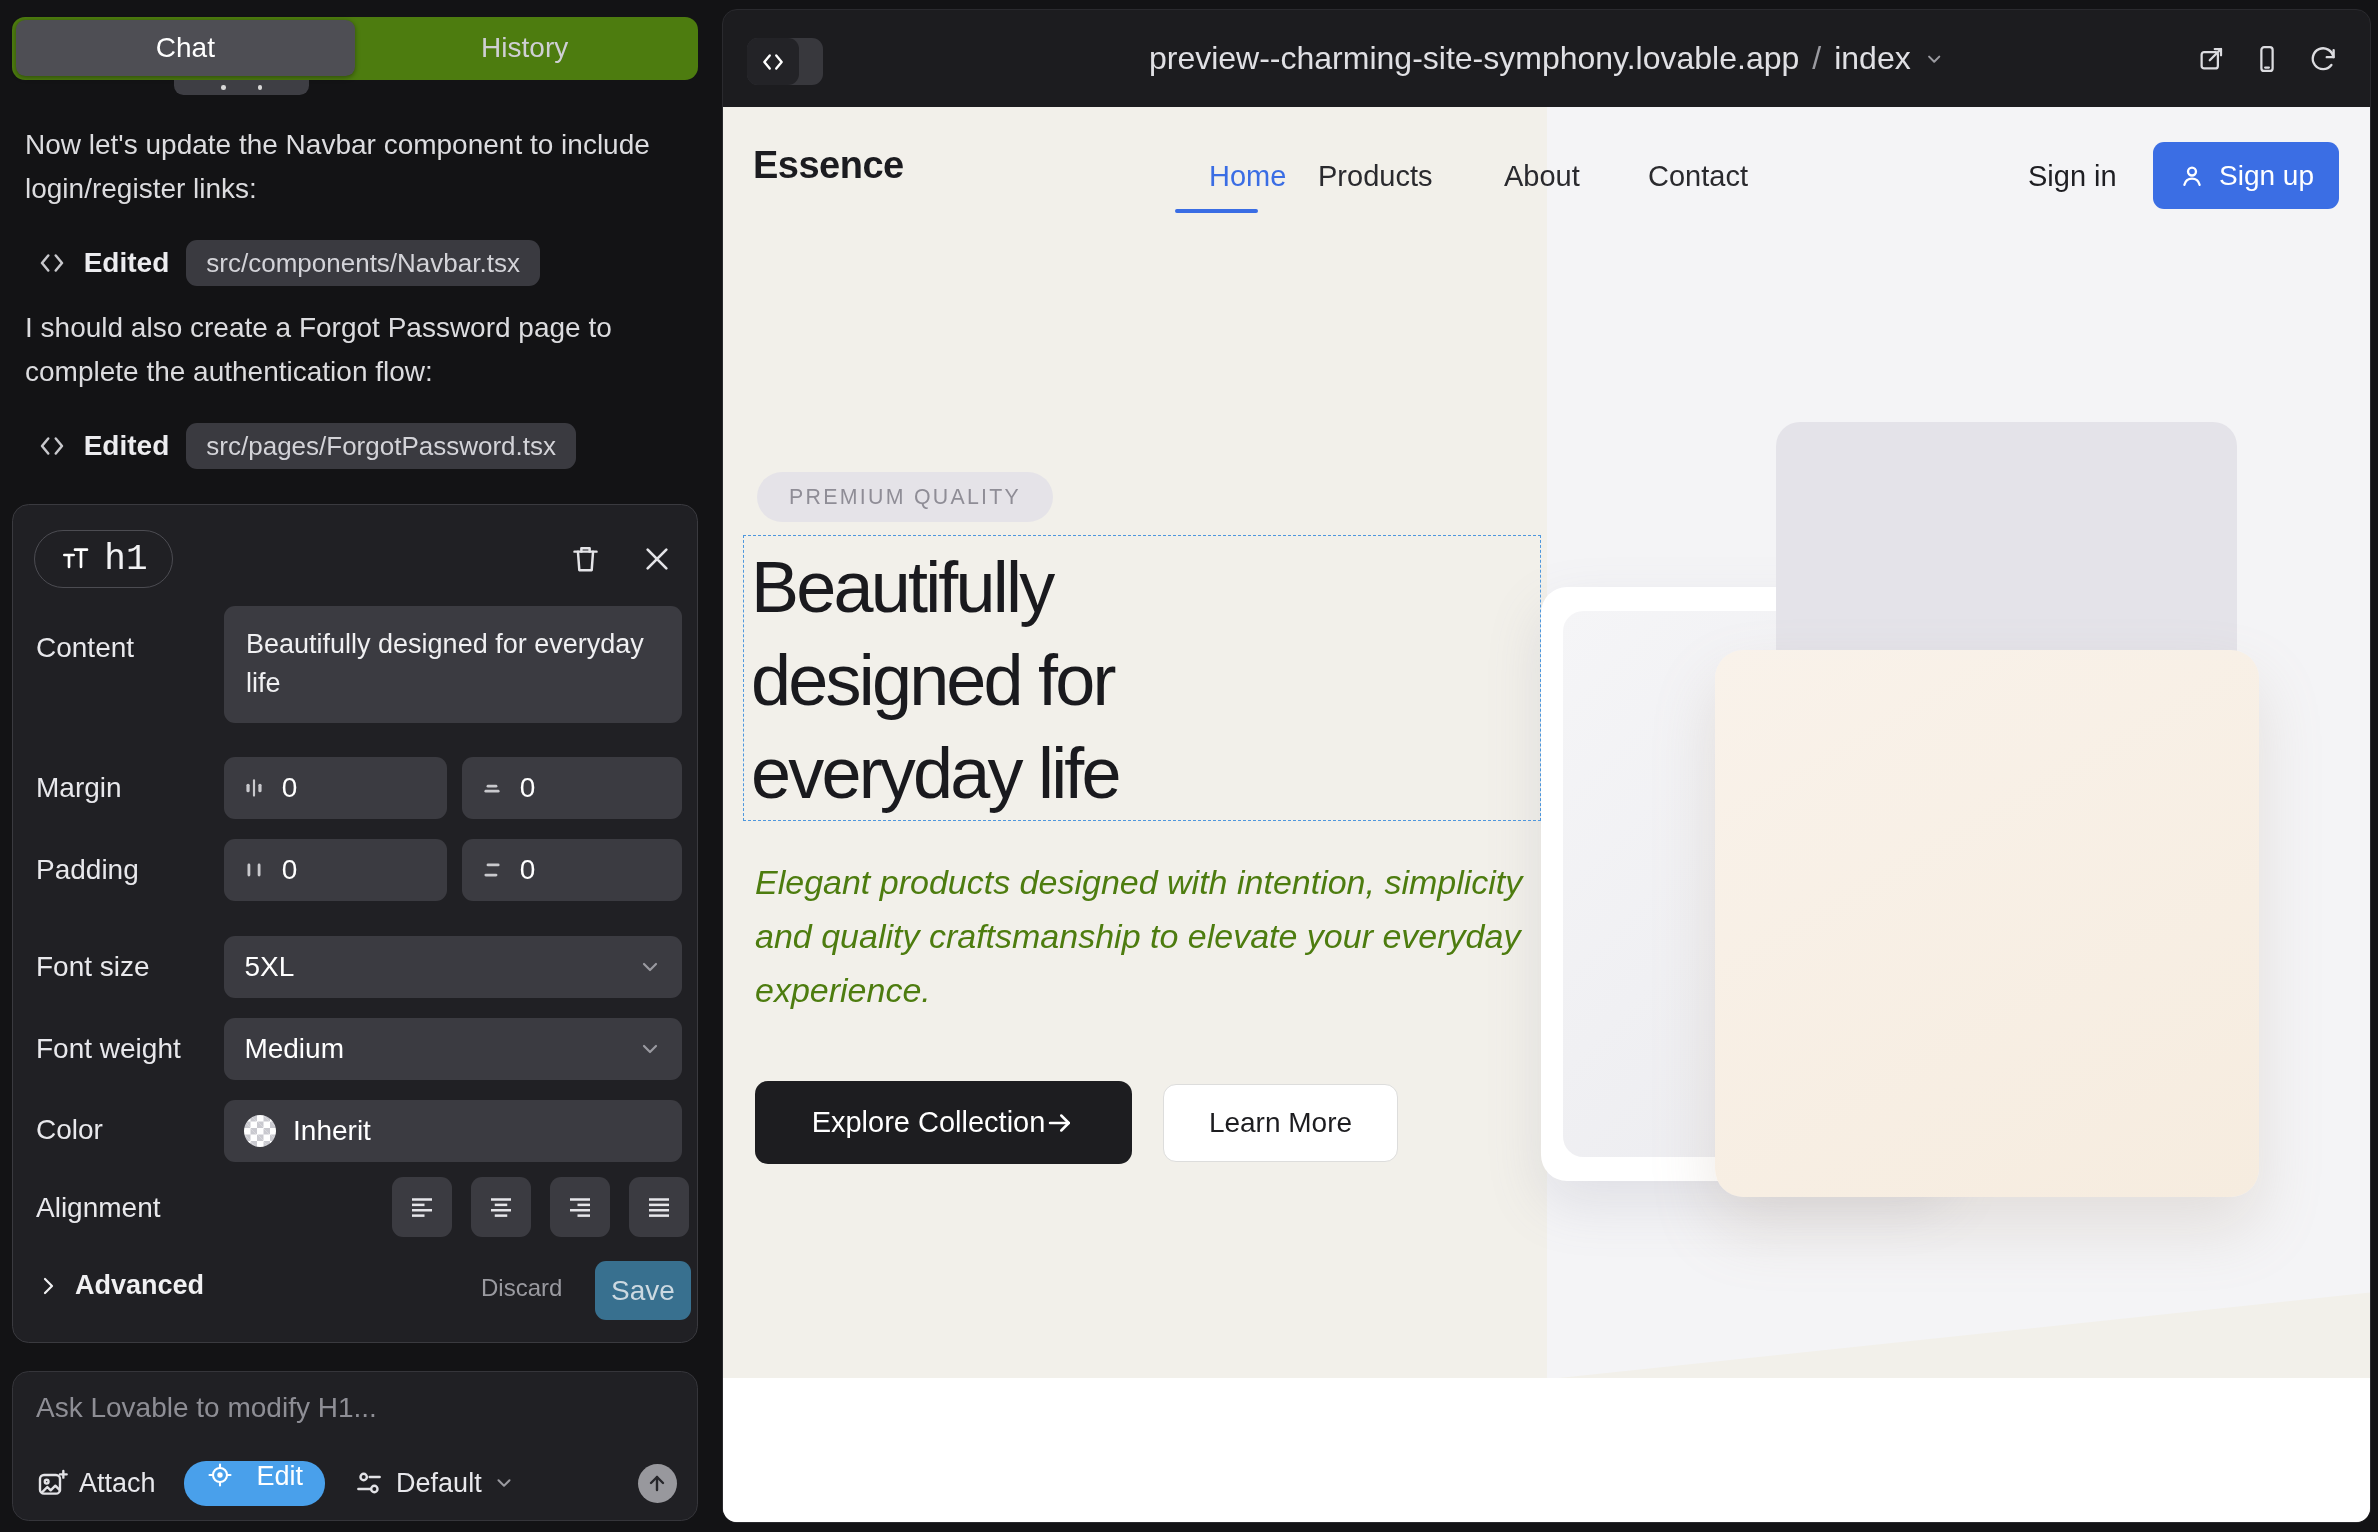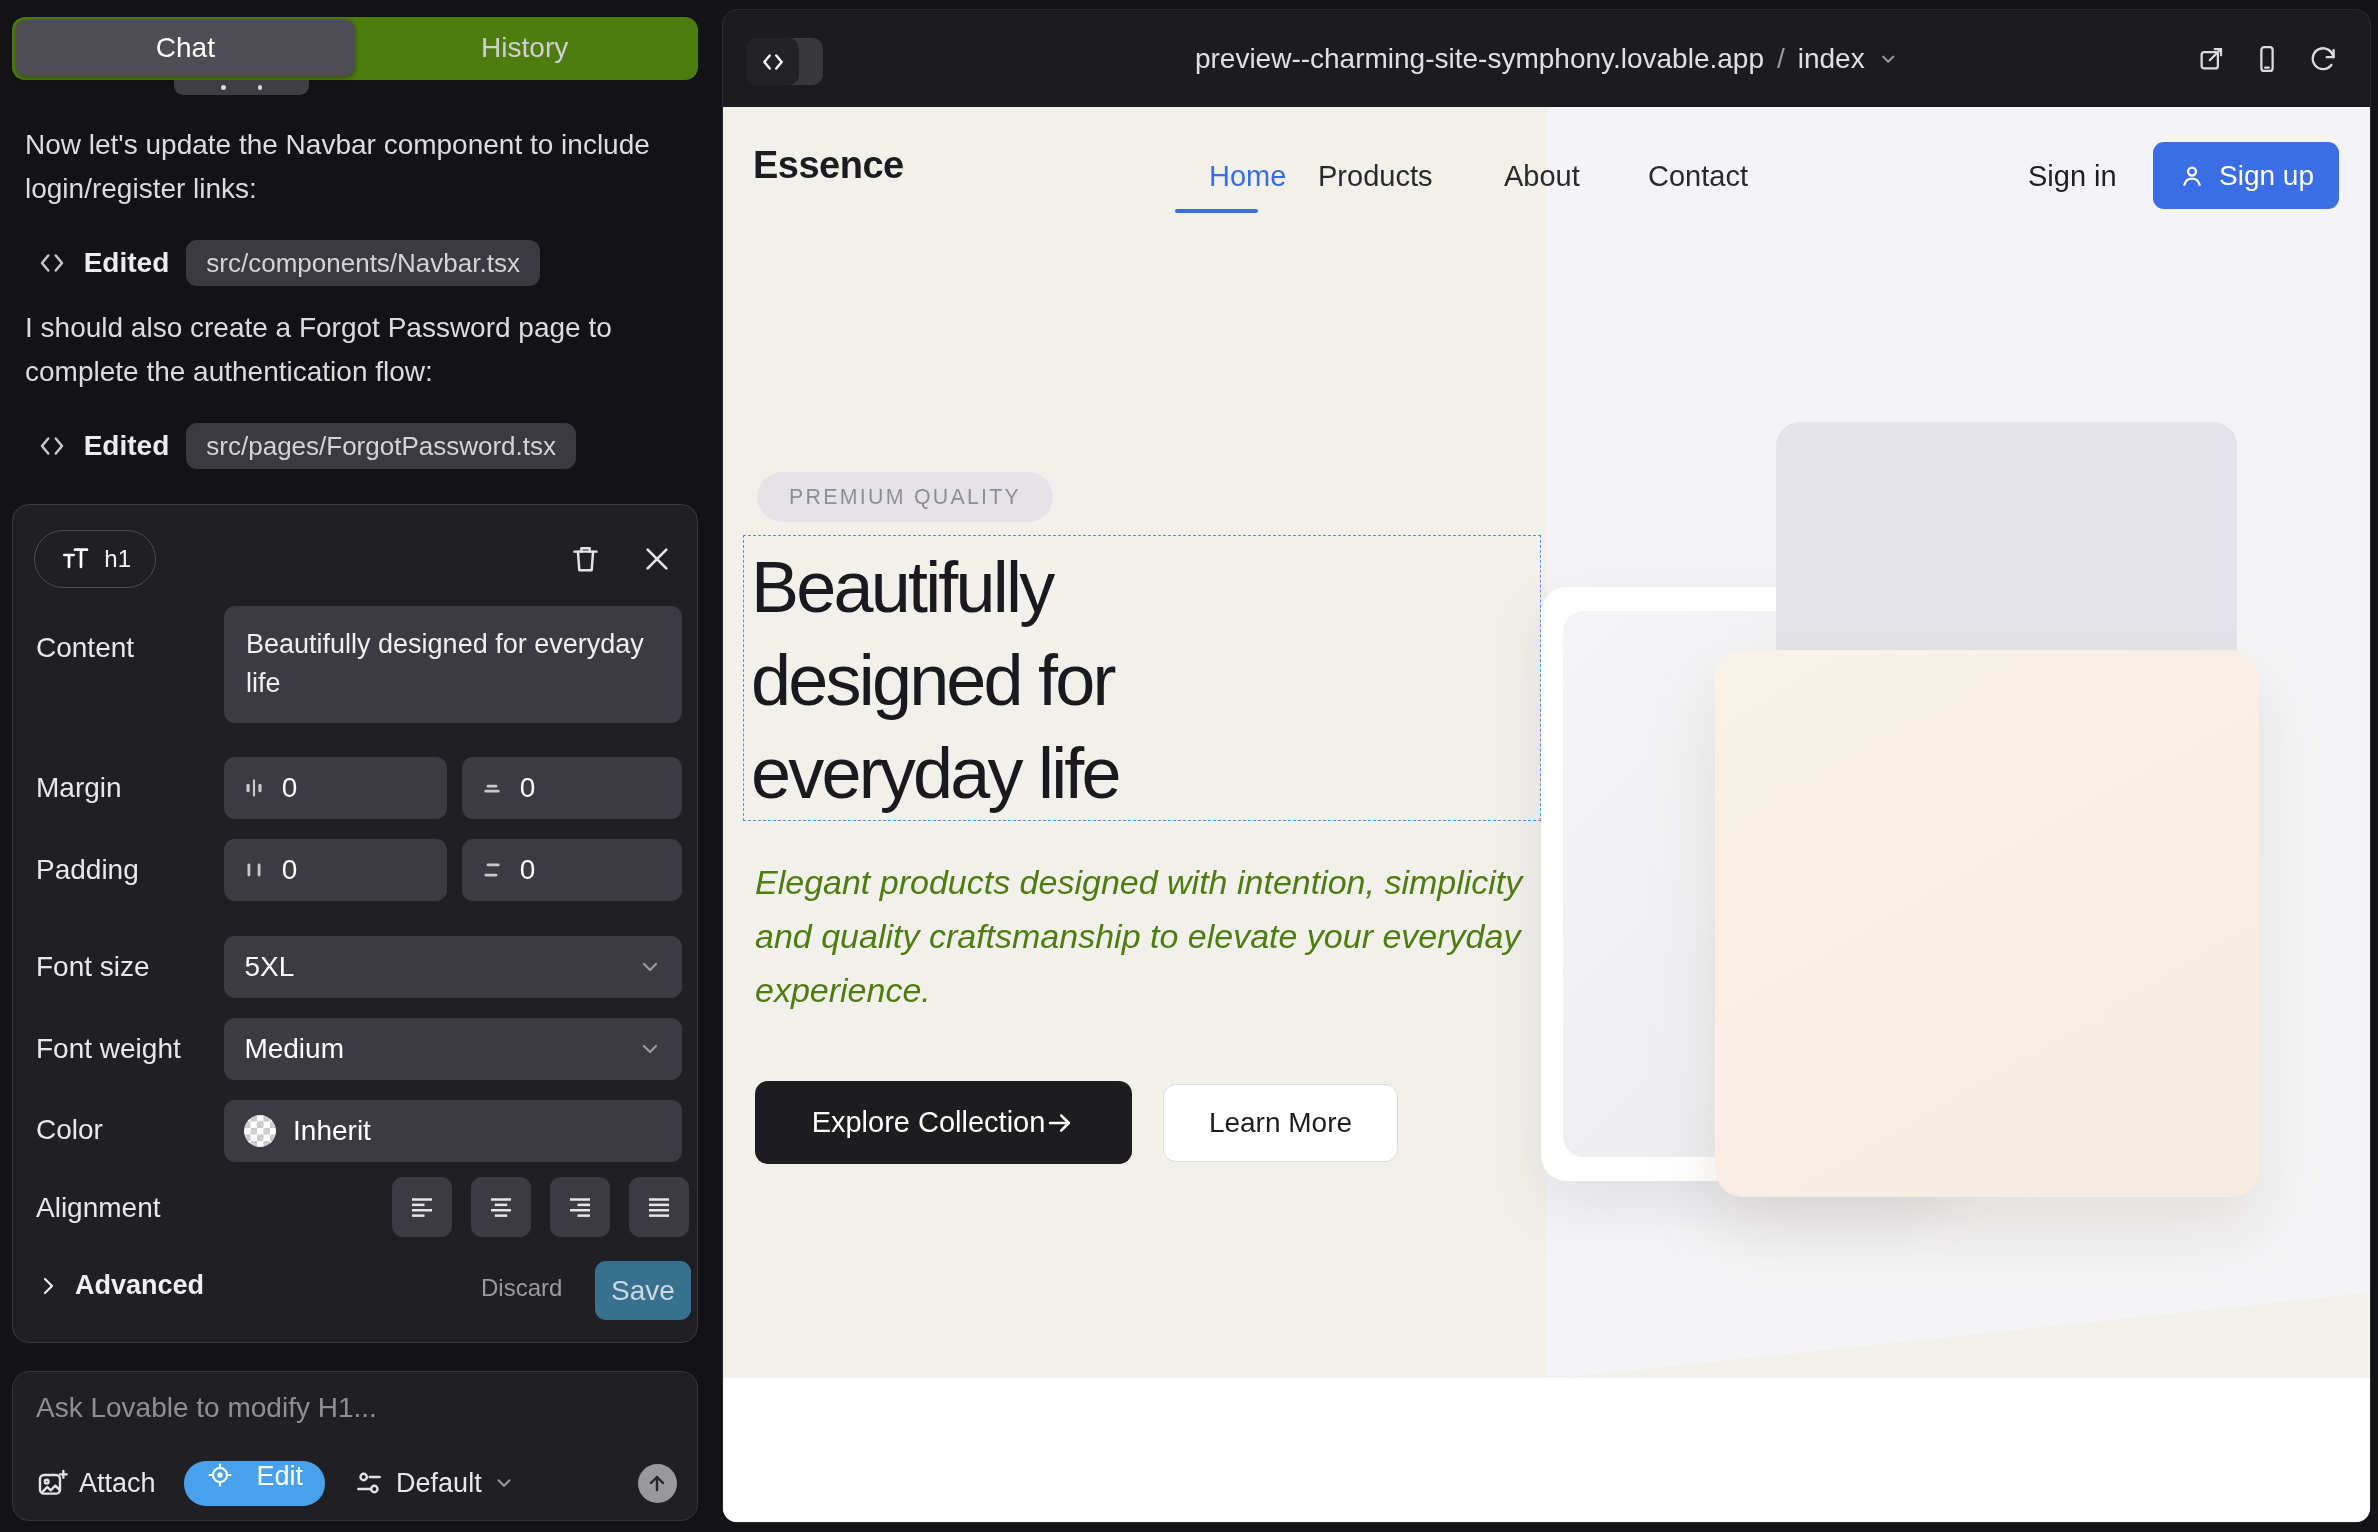--- a/index.html
+++ b/index.html
@@ -25,21 +25,21 @@
   .edited-row { display:flex; align-items:center; gap:16.7px; height:48px; left:37px; }
   .edited-label { font-weight:bold; font-size:28px; color:#ececef; }
   .file-pill { display:flex; align-items:center; padding:0 20.4px; height:46px;
                background:#3a3a40; border-radius:11px; font-size:26px; color:#d3d3d8; }
 
   
   .editor { left:12px; top:504px; width:686px; height:839px; background:#202024;
             border:0.9px solid #3a3a3f; border-radius:16.7px; }
   .tag-pill { left:21.3px; top:25px; height:58px; padding:12px 24px; border:1.4px solid #4c4c52;
               border-radius:29px; display:flex; align-items:center; gap:13px;
-              color:#f2f2f4; font-size:24px; }
+              color:#f2f2f4; font-size:36px;font-family:Liberation Mono, monospace; }
   .icon-btn { width:41px; height:41px; display:flex; align-items:center; justify-content:center;
               color:#e4e4e8; cursor:pointer; }
   .fld-label { left:23px; font-size:28px; color:#e8e8ec; }
   .textarea { left:211px; top:101px; width:458px; height:117px; border-radius:11px;
               background:#3b3b41; padding:18.6px 22px; font-size:27px; line-height:39px;
               color:#f0f0f2; }
   .field { height:62px; border-radius:11px; background:#3b3b41; display:flex;
            align-items:center; padding-left:16.7px; gap:15px; color:#ffffff; font-size:28px; }
   .field .ic { color:#c9c9cd; }
   .select { left:211px; width:458px; height:62px; border-radius:11px; background:#3b3b41;
@@ -76,21 +76,21 @@
 
   
   .frame { left:722px; top:9.3px; width:1649px; height:1514px; background:#1c1c1f;
            border:0.9px solid #2a2a2e; border-radius:15px; overflow:hidden; }
   .toggle { left:24px; top:28px; width:76px; height:47px; background:#38383d;
             border-radius:11px; cursor:pointer; }
   .toggle .seg { position:absolute; left:0; top:0; width:52px; height:47px; background:#232327;
                  border-radius:11px; display:flex; align-items:center; justify-content:center;
                  color:#ffffff; }
   .urlbar { left:0; right:0; top:0; height:97px; display:flex; align-items:center;
-            justify-content:center; gap:13px; font-size:28px; color:#e0e0e4; }
+            justify-content:center; gap:13px; font-size:32px; color:#e0e0e4; }
   .frame-icons { right:32px; top:34px; display:flex; gap:26px; color:#dcdce0; }
   .frame-icons > div { cursor:pointer; }
 
   
   .site { left:0; right:0; top:97px; bottom:0; background:#f2f0ea; overflow:hidden; }
   .right-col { left:824px; top:0; width:826px; height:1271px; background:#f4f4f6; }
   .wedge { left:824px; top:1185px; width:826px; height:87px; background:#f2f0ea;
            clip-path:polygon(0 100%, 100% 0, 100% 100%); }
   .bottom-white { left:0; top:1271px; width:1649px; height:148px; background:#ffffff; }
 

